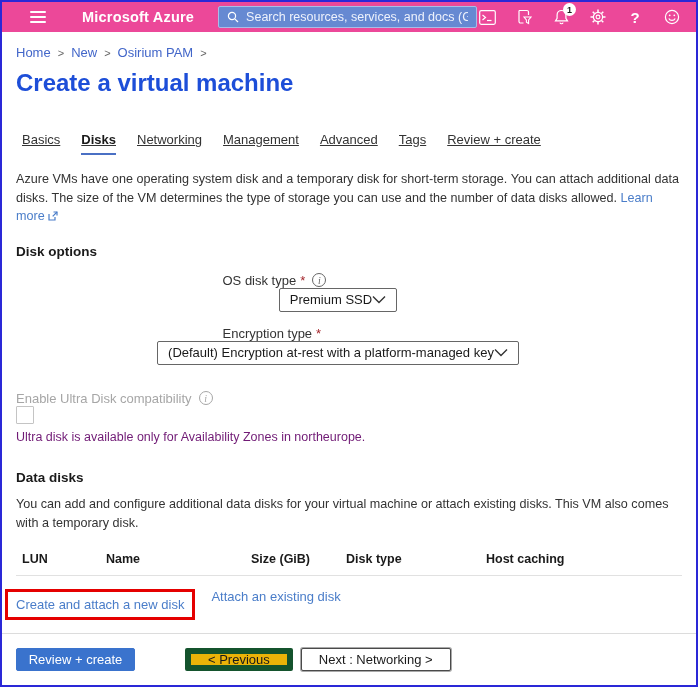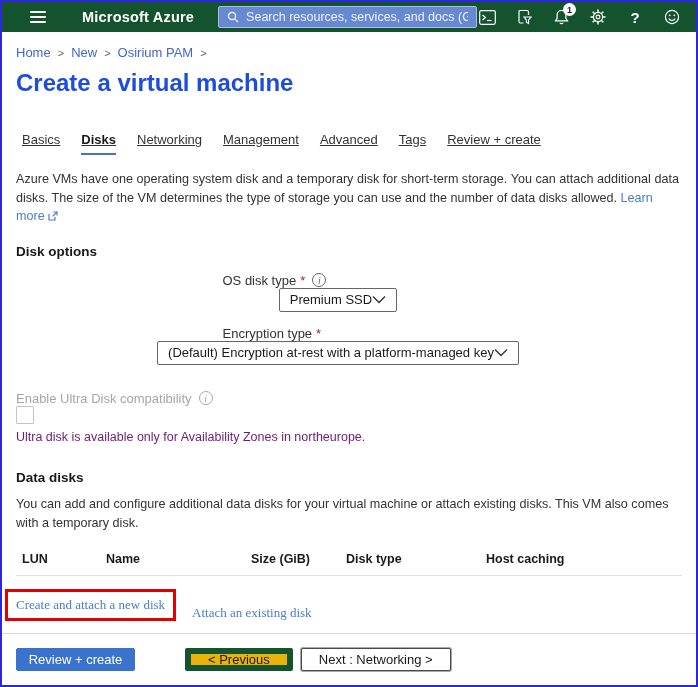--- a/index.html
+++ b/index.html
@@ -1,21 +1,21 @@
 <!DOCTYPE html>
 <html><head>
 <meta charset="utf-8">
 <style>
   * { margin:0; padding:0; box-sizing:border-box; }
   html,body { background:#fff; }
   body { font-family:"Liberation Sans", sans-serif; }
   #app { position:relative; width:698px; height:687px; border:2px solid #2a28d7; background:#fff; overflow:hidden; }
 
   
-  .topbar { height:30px; background:#14532d; display:flex; align-items:center; padding:0 14px 0 28px; }
+  .topbar { height:30px; background:#ec4899; display:flex; align-items:center; padding:0 14px 0 28px; }
   .hamburger { width:18px; cursor:pointer; display:flex; flex-direction:column; gap:3px; }
   .hamburger span { display:block; height:2px; background:#fff; border-radius:1px; }
   .brand { color:#fff; font-weight:bold; font-size:14.5px; margin-left:36px; letter-spacing:.2px; white-space:nowrap; }
   .searchbox { margin-left:24px; width:288px; height:22px; background:#6689d2; border:1px solid #a9bce7; border-radius:2px; display:flex; align-items:center; padding:0 8px; gap:7px; }
   .searchbox svg { flex:none; }
   .searchbox input { flex:1; background:transparent; border:none; outline:none; color:#fff; font-size:12.5px; font-family:"Liberation Sans", sans-serif; }
   .searchbox input::placeholder { color:#eef2fc; opacity:1; }
   .topbar-icons { margin-left:auto; display:flex; align-items:center; gap:17px; }
   .tb-icon { position:relative; width:20px; height:20px; display:flex; align-items:center; justify-content:center; cursor:pointer; }
   .badge { position:absolute; top:-4px; right:-5px; min-width:13px; height:13px; background:#fff; color:#1a1a1a; border-radius:50%; font-size:9px; font-weight:bold; display:flex; align-items:center; justify-content:center; }
@@ -53,21 +53,21 @@
   .control-note { margin-top:6px; font-size:12.5px; color:#701a75; }
 
   
   .disks-desc { margin:10px 16px 0 14px; font-size:12.6px; color:#333; line-height:1.48; }
   .table-header { margin:16px 14px 0 14px; display:flex; font-size:12.5px; font-weight:600; color:#1a1a1a; padding:4px 0 9px 0; border-bottom:1px solid #e1e1e1; }
   .col-lun { width:90px; padding-left:6px; }
   .col-name { width:145px; }
   .col-size { width:95px; }
   .col-type { width:140px; }
   .col-host { flex:1; }
-  .disk-links { margin:13px 14px 0 14px; display:flex; align-items:flex-end; font-size:13px;font-family:Liberation Serif, serif; }
+  .disk-links { margin:13px 14px 0 14px; display:flex; align-items:flex-start; font-size:13px; }
   .red-box { border:3px solid #e50000; padding:5px 8px; margin-left:-11px; }
   .attach-link { margin-left:16px; }
 
   
   .advanced { margin:38px 14px 0 14px; border-top:1px solid #e1e1e1; border-bottom:1px solid #e1e1e1; padding:11px 0 11px 16px; display:flex; align-items:center; gap:15px; font-size:13px; color:#1a1a1a; cursor:pointer; }
 
   
   .footer { position:absolute; left:0; right:0; bottom:0; height:52px; background:#fff; border-top:1px solid #dcdcdc; display:flex; align-items:center; padding:0 14px; }
   .btn { font-family:"Liberation Sans", sans-serif; font-size:13px; cursor:pointer; border-radius:2px; height:23px; display:inline-flex; align-items:center; justify-content:center; }
   .btn-primary { background:#3a73cd; color:#fff; border:1px solid #3a73cd; width:119px; }

